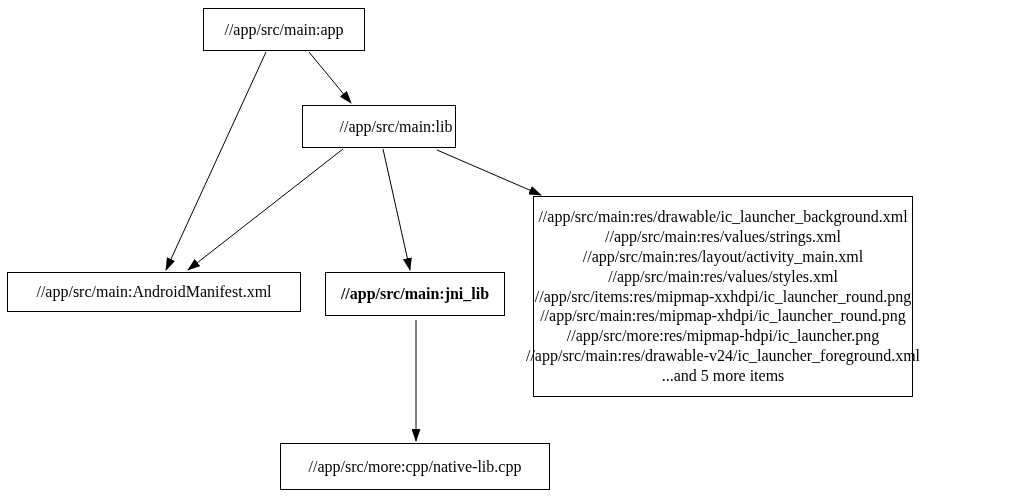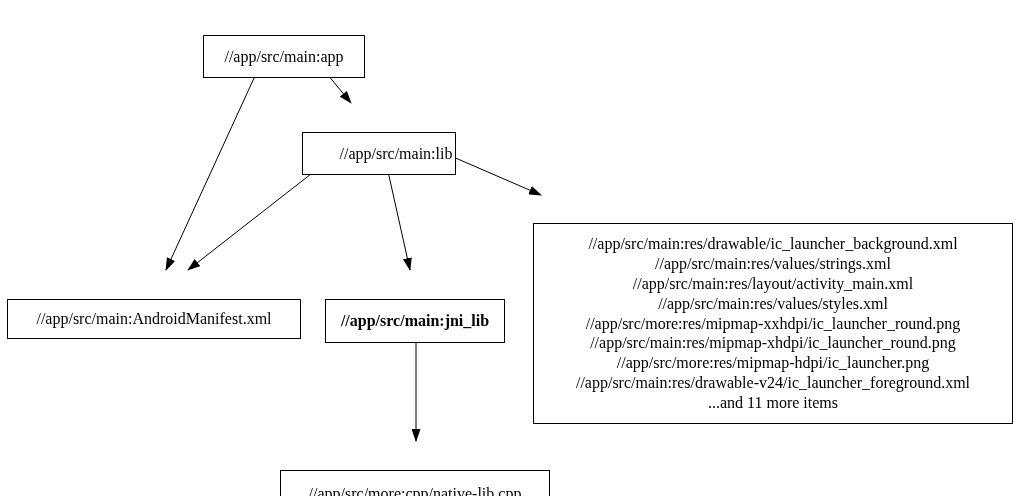--- a/index.html
+++ b/index.html
@@ -27,33 +27,32 @@
     position: absolute;
     box-sizing: border-box;
     border: 1px solid #000000;
     background: #ffffff;
     display: flex;
     align-items: center;
     justify-content: center;
     font-size: 16px;
     white-space: nowrap;
     text-align: center;
-    margin-top: 27px;
   }
   .node.multiline {
     flex-direction: column;
     line-height: 19.8px;
     font-size: 16px;
   }
   
   #node-app      { left: 203px; top: 8px;   width: 162px; height: 43px; }
   #node-lib      { left: 302px; top: 105px; width: 154px; height: 43px; padding-left: 34px; }
   #node-manifest { left: 7px;   top: 272px; width: 294px; height: 40px; }
   #node-jni      { left: 325px; top: 272px; width: 180px; height: 44px; font-weight: bold; }
-  #node-res      { left: 533px; top: 196px; width: 480px; height: 201px; text-align: center; }
+  #node-res      { left: 533px; top: 196px; width: 380px; height: 201px; text-align: center; }
   #node-cpp      { left: 280px; top: 443px; width: 270px; height: 47px; }
 </style>
 </head>
 <body>
 
 <div class="canvas">
 
   <svg class="edges" viewBox="0 0 1018 496" xmlns="http://www.w3.org/2000/svg">
     <defs>
       <marker id="arrow" markerUnits="userSpaceOnUse" markerWidth="13" markerHeight="9" refX="12" refY="4.5" orient="auto">
@@ -82,24 +81,24 @@
 
   <div class="node" id="node-jni">
     <span>//app/src/main:jni_lib</span>
   </div>
 
   <div class="node multiline" id="node-res">
     <div>//app/src/main:res/drawable/ic_launcher_background.xml</div>
     <div>//app/src/main:res/values/strings.xml</div>
     <div>//app/src/main:res/layout/activity_main.xml</div>
     <div>//app/src/main:res/values/styles.xml</div>
-    <div>//app/src/more:res/mipmap-xxhdpi/ic_launcher_round.png</div>
+    <div>//app/src/items:res/mipmap-xxhdpi/ic_launcher_round.png</div>
     <div>//app/src/main:res/mipmap-xhdpi/ic_launcher_round.png</div>
     <div>//app/src/more:res/mipmap-hdpi/ic_launcher.png</div>
     <div>//app/src/main:res/drawable-v24/ic_launcher_foreground.xml</div>
-    <div>...and 11 more items</div>
+    <div>...and 5 more items</div>
   </div>
 
   <div class="node" id="node-cpp">
     <span>//app/src/more:cpp/native-lib.cpp</span>
   </div>
 
 </div>
 
 </body></html>

